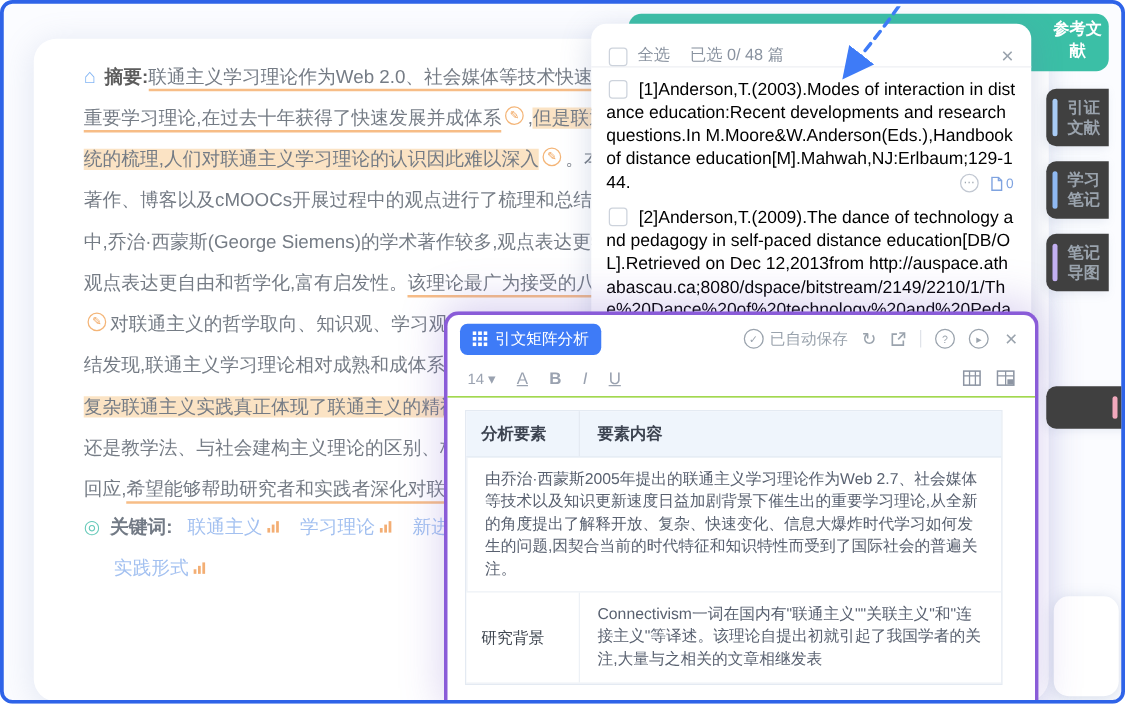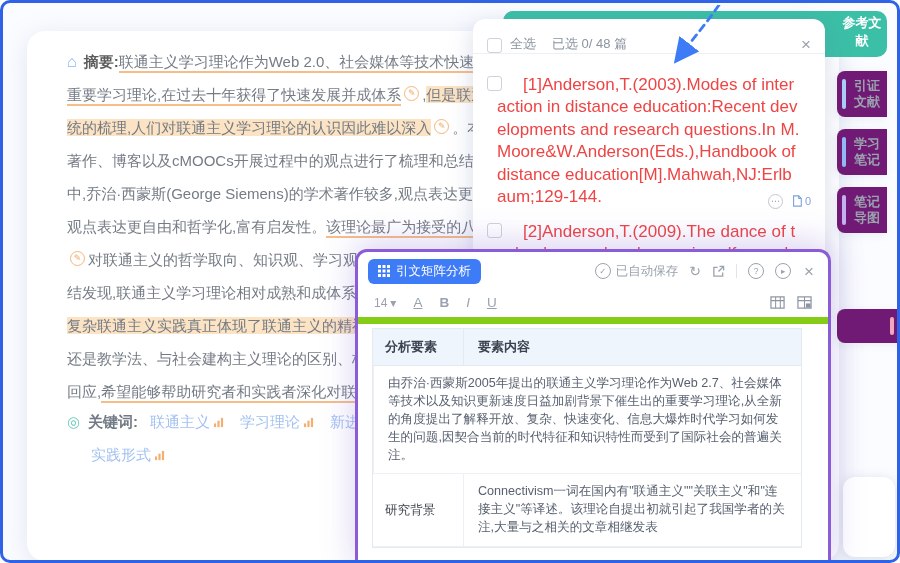--- a/index.html
+++ b/index.html
@@ -31,29 +31,29 @@
   .ref-card{position:absolute;left:470px;top:16px;width:352px;height:292px;background:#fff;border-radius:12px;
     box-shadow:0 6px 24px rgba(100,120,170,.25);}
   .ref-head{display:flex;align-items:flex-end;height:30px;padding:4px 14px 0 14px;border-bottom:1px solid #eef0f4;}
   .cb{width:13px;height:13px;border:1.5px solid #cdd3dc;border-radius:3px;background:#fff;flex:none;display:inline-block;}
   .selall{margin-left:8px;font-size:13px;color:#8a93a0;}
   .selcount{margin-left:16px;font-size:13px;color:#8a93a0;}
   .close-x{margin-left:auto;color:#9aa3ad;font-size:17px;line-height:1;cursor:pointer;}
   .ref-list{padding:8px 12px 0 12px;}
   .ref-item{position:relative;margin-bottom:10px;}
   .ref-item .cb{position:absolute;left:2px;top:2px;}
-  .ref-text{margin:12px;font-size:17px;line-height:1.32;color:#ef4444;text-indent:26px;word-break:break-all;}
+  .ref-text{margin:0;font-size:14px;line-height:1.32;color:#000000;text-indent:26px;word-break:break-all;}
   .ref-icons{position:absolute;right:2px;bottom:0;display:flex;gap:8px;align-items:center;background:#fff;padding-left:6px;}
   .more-icon{width:13px;height:13px;border:1px solid #c2c8d2;border-radius:50%;color:#9aa3ad;font-size:9px;
     display:inline-flex;align-items:center;justify-content:center;}
   .doccount{color:#7fa3e0;font-size:11px;display:inline-flex;align-items:center;gap:2px;}
   
   .arrow{position:absolute;left:600px;top:2px;z-index:5;}
   
-  .stab{position:absolute;left:834px;width:50px;border-radius:8px 0 0 8px;background:#701a75;
+  .stab{position:absolute;left:834px;width:50px;border-radius:8px 0 0 8px;background:#404040;
     box-shadow:-2px 2px 8px rgba(120,140,180,.14);display:flex;align-items:center;font-size:13px;
     color:#9aa3ad;font-weight:bold;z-index:6;cursor:pointer;}
   .stab .bar{width:4px;border-radius:2px;margin:8px 6px 8px 5px;align-self:stretch;}
   .stab .lbl{width:30px;line-height:16px;text-align:center;}
   .tab-refs-label{position:absolute;left:836px;top:11px;width:46px;z-index:6;color:#fff;font-weight:bold;
     font-size:13px;line-height:18px;text-align:center;cursor:pointer;}
   .t2{top:68px;height:46px;}  .t2 .bar{background:#a9ccf6;}
   .t3{top:126px;height:46px;} .t3 .bar{background:#8fb9f2;}
   .t4{top:184px;height:46px;} .t4 .bar{background:#c3b0f2;}
   .t5{top:244px;height:46px;background:#8a5cd8;color:#fff;justify-content:center;}
@@ -64,21 +64,21 @@
     box-shadow:0 -6px 34px rgba(120,90,200,.28);}
   .mp-head{display:flex;align-items:center;height:34px;padding:2px 14px 0 10px;}
   .mp-title{display:inline-flex;gap:6px;align-items:center;background:#3e7bf7;color:#fff;border:none;
     border-radius:6px;height:25px;padding:0 10px;font-size:12.5px;font-family:inherit;cursor:pointer;}
   .mp-actions{margin-left:auto;display:flex;align-items:center;gap:11px;color:#9aa3ad;font-size:12.5px;}
   .saved{display:inline-flex;gap:5px;align-items:center;}
   .cic{width:14px;height:14px;border:1.2px solid #9aa3ad;border-radius:50%;display:inline-flex;
     align-items:center;justify-content:center;font-size:8.5px;line-height:1;}
   .gly{font-size:14px;line-height:1;cursor:pointer;}
   .vdiv{width:1px;height:14px;background:#e0e3e9;}
-  .mp-toolbar{display:flex;align-items:center;height:29px;padding:0 16px;border-bottom:7px solid #84cc16;
+  .mp-toolbar{display:flex;align-items:center;height:29px;padding:0 16px;border-bottom:1px solid #84cc16;
     color:#9aa2b0;gap:17px;font-size:13.5px;}
   .fs{font-size:12px;display:inline-flex;gap:3px;align-items:center;cursor:pointer;}
   .tba{text-decoration:underline;cursor:pointer;} .tbb{font-weight:bold;cursor:pointer;}
   .tbi{font-style:italic;cursor:pointer;} .tbu{text-decoration:underline;cursor:pointer;}
   .mp-ticons{margin-left:auto;display:flex;gap:12px;align-items:center;}
   .mp-table{position:absolute;left:14px;top:76px;right:26px;border:1px solid #e4eaf2;background:#fff;}
   .mt-head{display:flex;background:#eff5fc;border-bottom:1px solid #e4eaf2;font-size:13px;color:#3c4350;font-weight:bold;}
   .mt-h1{width:78px;flex:none;padding:9px 0 9px 12px;}
   .mt-h2{flex:1;padding:9px 0 9px 14px;border-left:1px solid #e4eaf2;}
   .mt-row{display:flex;border-bottom:1px solid #edf1f6;font-size:12.6px;}

